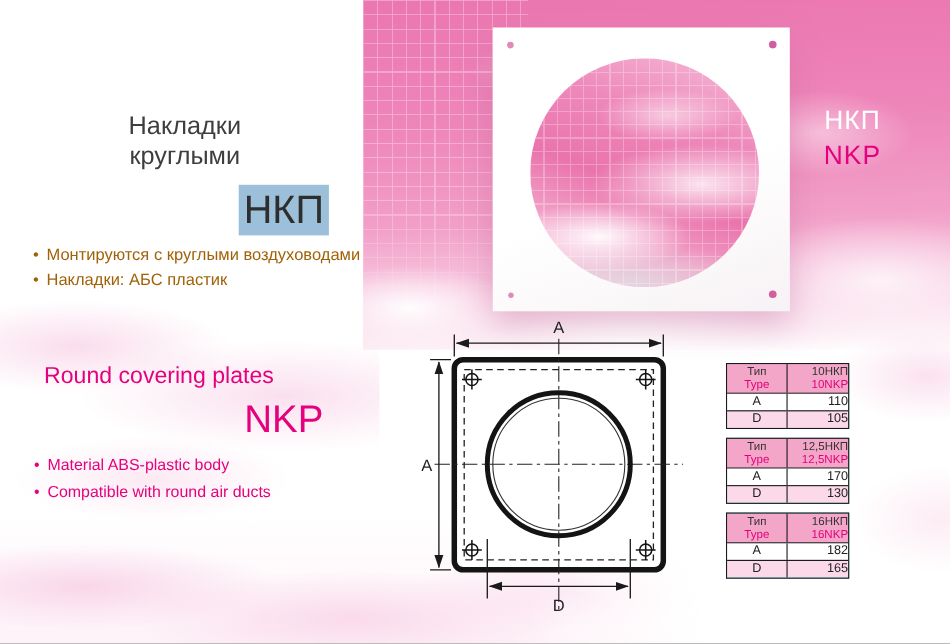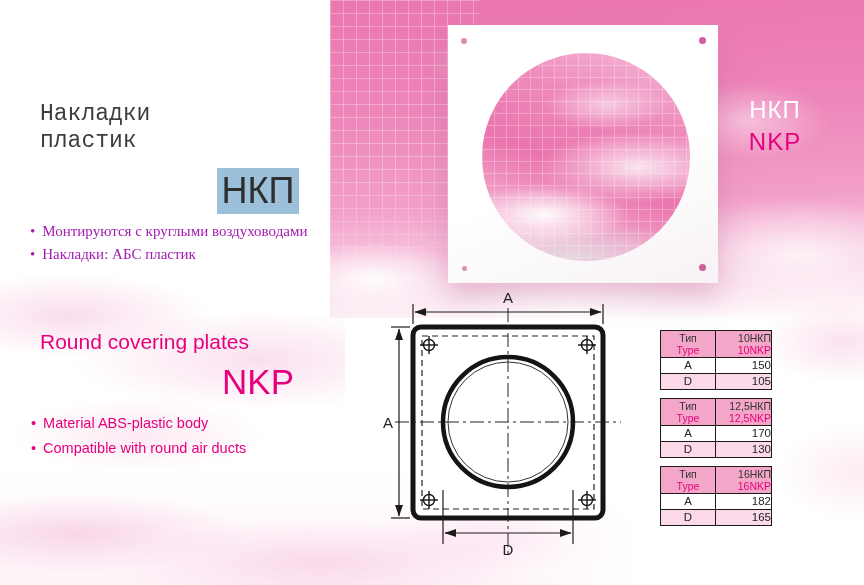--- a/index.html
+++ b/index.html
@@ -77,26 +77,26 @@
   .corner-hole.tl { left:13px; top:13px; width:6px; height:6px; }
   .corner-hole.tr { right:12px; top:12px; background:#cf5f9d; }
   .corner-hole.bl { left:14px; bottom:12px; width:5px; height:5px; }
   .corner-hole.br { right:12px; bottom:12px; background:#cf5f9d; }
   
   .badge-ru { position:absolute; left:700px; top:96px; width:150px; text-align:center;
     font-size:24px; letter-spacing:1px; color:#ffffff; }
   .badge-en { position:absolute; left:700px; top:128px; width:150px; text-align:center;
     font-size:24px; letter-spacing:1px; color:#e5007d; }
   
-  .title-ru { position:absolute; left:40px; top:101px; width:256px; text-align:left;
-    font-size:23px; line-height:27px; color:#3e3e3e;font-family:Liberation Mono, monospace; }
+  .title-ru { position:absolute; left:40px; top:101px; width:256px; text-align:center;
+    font-size:23px; line-height:27px; color:#3e3e3e; }
   .model-ru-box { position:absolute; left:217px; top:168px; width:82px; height:46px;
     background:#9cc0d9; color:#2e2e2e; font-size:36px; line-height:46px; text-align:center; }
   .bullets-ru { position:absolute; left:30px; top:220px; width:320px;
-    font-size:15px; line-height:23px; color:#a21caf;font-family:Liberation Serif, serif; }
+    font-size:15px; line-height:23px; color:#a16207; }
   .bullet::before { content:"•"; margin-right:7px; }
   
   .title-en { position:absolute; left:40px; top:330px; width:254px; text-align:left;
     font-size:21px; color:#e5007d; }
   .model-en { position:absolute; left:40px; top:362px; width:254px; text-align:right;
     font-size:35px; color:#e5007d; }
   .bullets-en { position:absolute; left:31px; top:411px; width:320px;
     font-size:14.5px; line-height:25px; color:#e5007d; }
   
   .drawing { position:absolute; left:383px; top:288px; }
@@ -133,21 +133,21 @@
     <div class="corner-hole tr"></div>
     <div class="corner-hole bl"></div>
     <div class="corner-hole br"></div>
   </div>
 
   <div class="badge-ru">НКП</div>
   <div class="badge-en">NKP</div>
 
   <div class="title-ru">
     <div>Накладки</div>
-    <div>пластик</div>
+    <div>круглыми</div>
   </div>
   <div class="model-ru-box">НКП</div>
   <div class="bullets-ru">
     <div class="bullet">Монтируются с круглыми воздуховодами</div>
     <div class="bullet">Накладки: АБС пластик</div>
   </div>
 
   <div class="title-en">Round covering plates</div>
   <div class="model-en">NKP</div>
   <div class="bullets-en">
@@ -218,21 +218,21 @@
           <div class="head-line1">Тип</div>
           <div class="head-line2">Type</div>
         </div>
         <div class="cell">
           <div class="head-line1">10НКП</div>
           <div class="head-line2">10NKP</div>
         </div>
       </div>
       <div class="spec-row data-row row-a">
         <div class="cell">A</div>
-        <div class="cell">150</div>
+        <div class="cell">110</div>
       </div>
       <div class="spec-row data-row row-d">
         <div class="cell">D</div>
         <div class="cell">105</div>
       </div>
     </div>
 
     <div class="spec-table">
       <div class="spec-row spec-head">
         <div class="cell">

